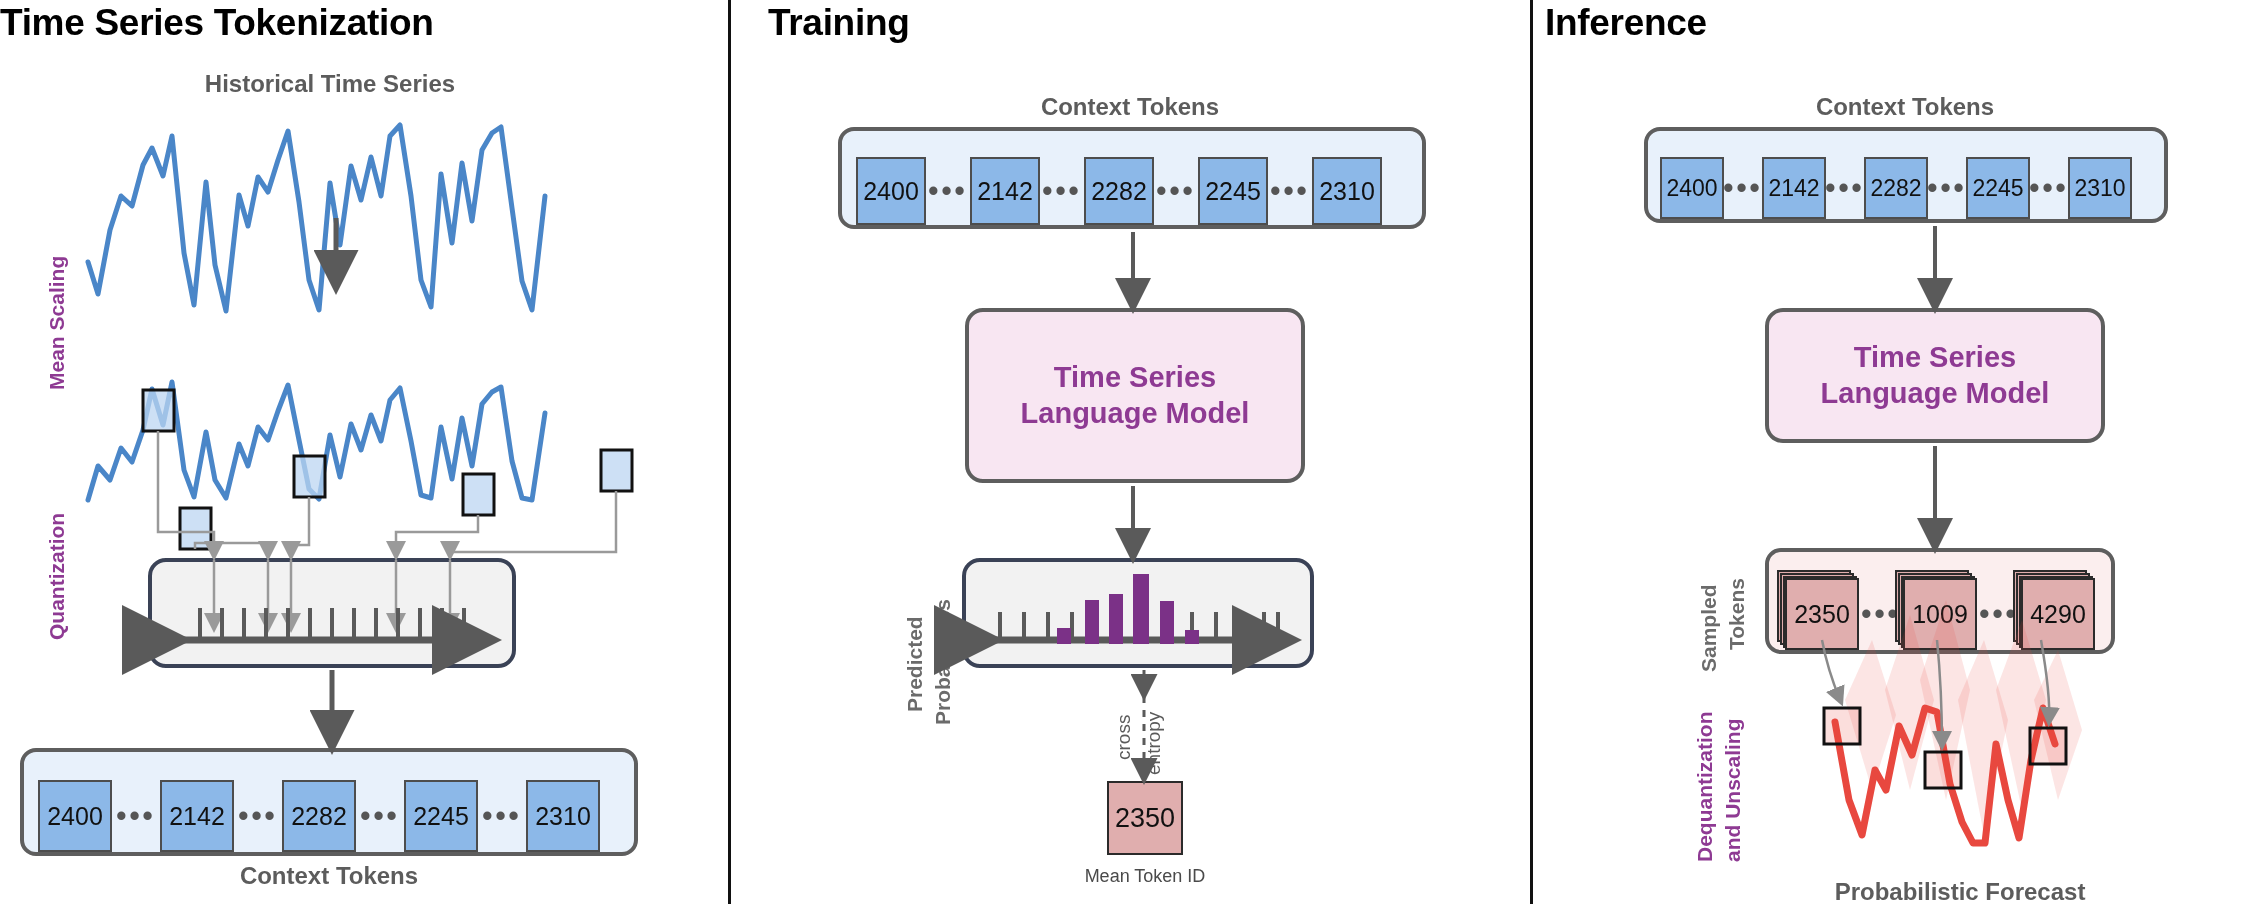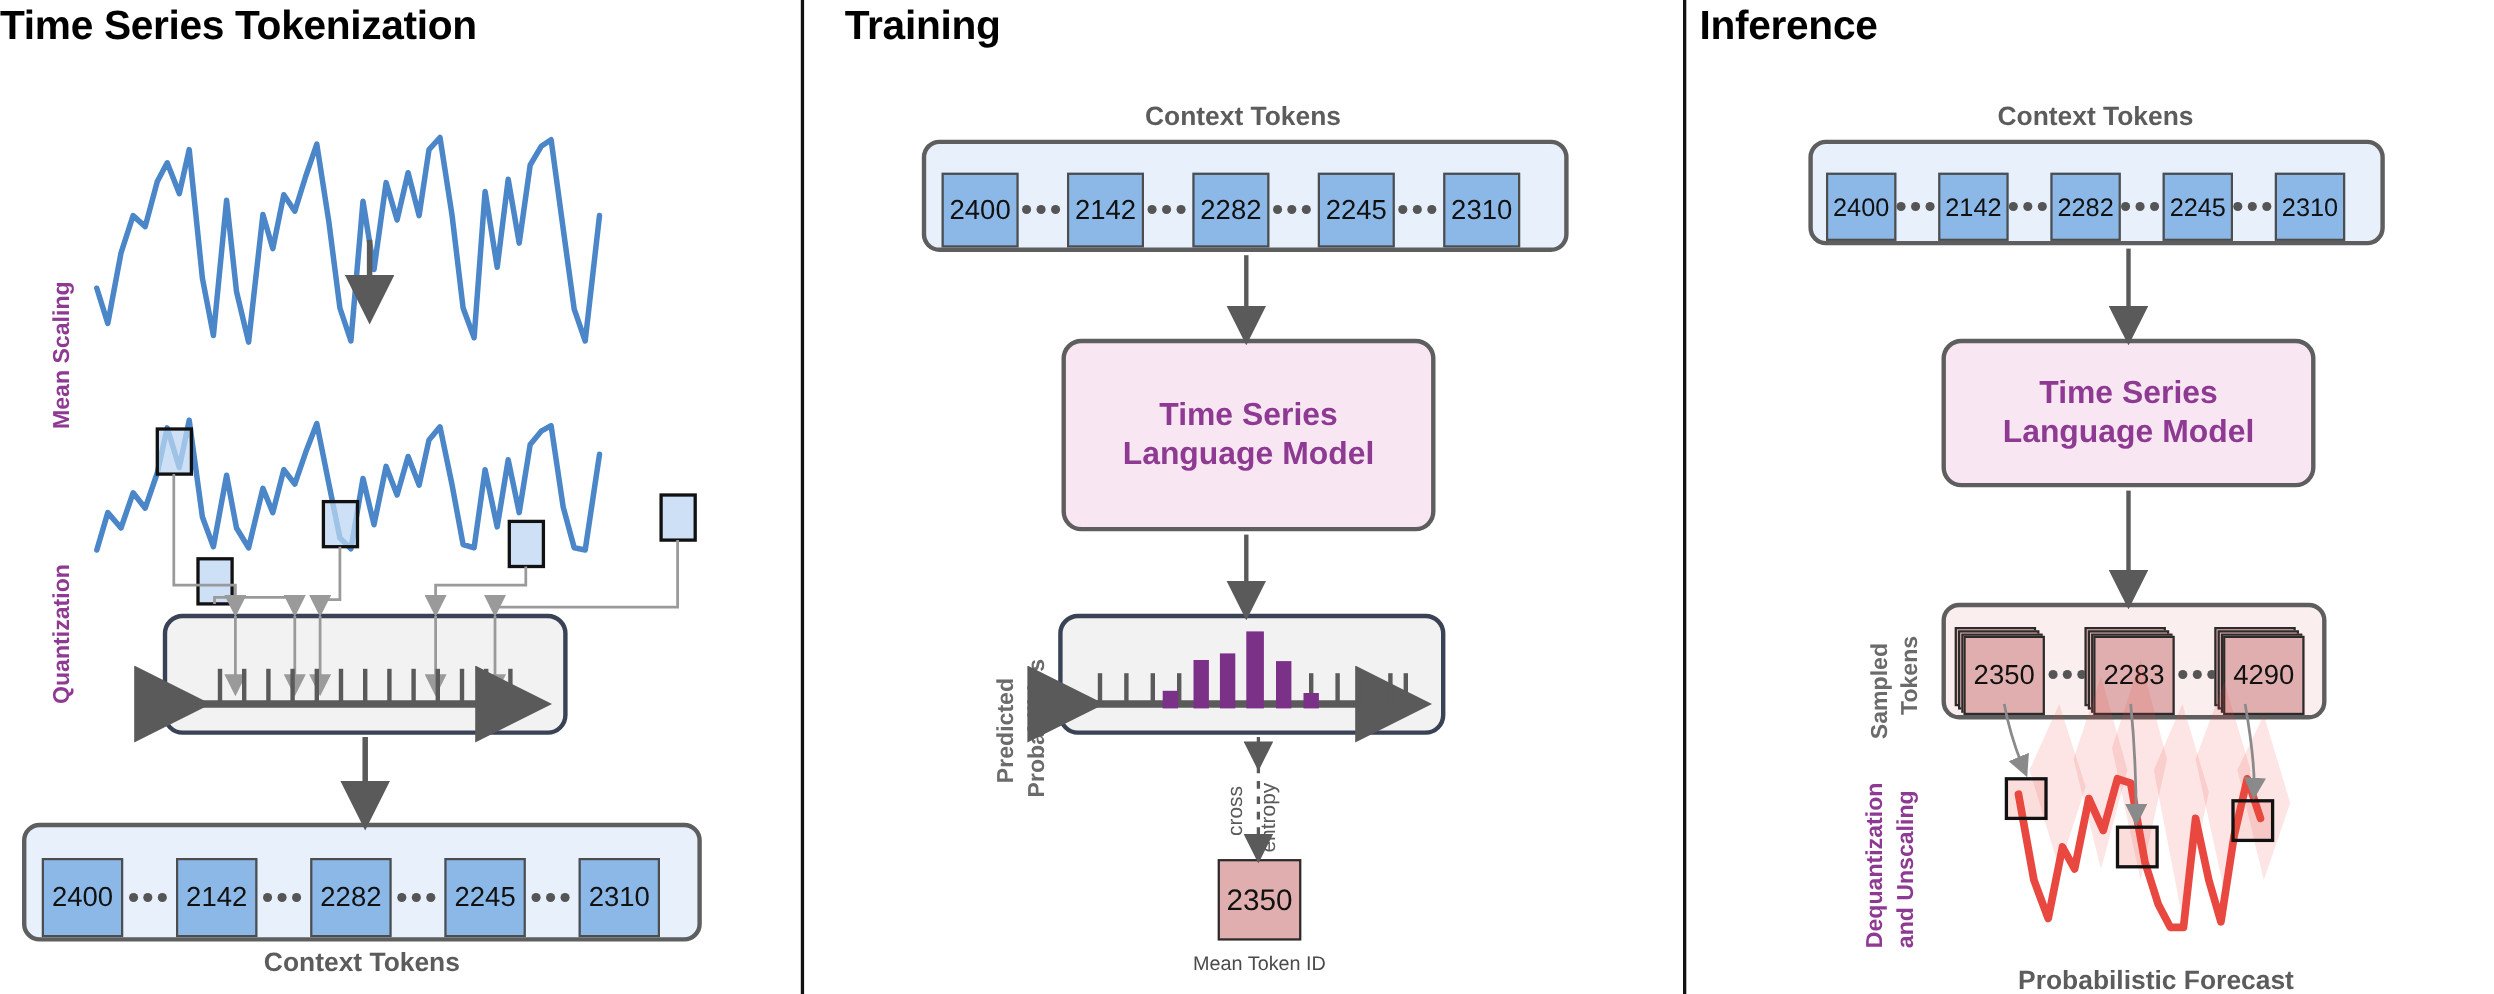--- a/index.html
+++ b/index.html
@@ -135,20 +135,21 @@
 
 <div id="stage">
 
   <div class="divider" style="left:728px;"></div>
   <div class="divider" style="left:1530px;"></div>
 
   <div class="panel-title" style="left:0px; top:2px; width:700px;">Time Series Tokenization</div>
   <div class="panel-title" style="left:768px; top:2px; width:780px;">Training</div>
   <div class="panel-title" style="left:1545px; top:2px; width:712px;">Inference</div>
 
+  <div class="section-label" style="left:40px; top:70px; width:580px;">Historical Time Series</div>
 
   <div class="vlabel" style="left:45px; top:390px;">Mean Scaling</div>
   <div class="vlabel" style="left:45px; top:640px;">Quantization</div>
 
   <div class="bin-box" style="left:148px; top:558px; width:368px; height:110px;"></div>
 
   <div class="token-strip" style="left:20px; top:748px; width:618px; height:108px; padding:0 14px;">
     <div class="tok" style="width:74px;height:72px;">2400</div>
     <div class="dots" style="width:48px;height:72px;">•••</div>
     <div class="tok" style="width:74px;height:72px;">2142</div>
@@ -219,21 +220,21 @@
       <div class="layer" style="left:-8px;top:-8px;width:74px;height:72px;"></div>
       <div class="layer" style="left:-5px;top:-5px;width:74px;height:72px;"></div>
       <div class="layer" style="left:-2px;top:-2px;width:74px;height:72px;"></div>
       <div class="face">2350</div>
     </div>
     <div class="dots" style="width:34px;height:72px;">•••</div>
     <div class="stack-tok" style="width:74px;height:72px;">
       <div class="layer" style="left:-8px;top:-8px;width:74px;height:72px;"></div>
       <div class="layer" style="left:-5px;top:-5px;width:74px;height:72px;"></div>
       <div class="layer" style="left:-2px;top:-2px;width:74px;height:72px;"></div>
-      <div class="face">2283</div>
+      <div class="face">1009</div>
     </div>
     <div class="dots" style="width:34px;height:72px;">•••</div>
     <div class="stack-tok" style="width:74px;height:72px;">
       <div class="layer" style="left:-8px;top:-8px;width:74px;height:72px;"></div>
       <div class="layer" style="left:-5px;top:-5px;width:74px;height:72px;"></div>
       <div class="layer" style="left:-2px;top:-2px;width:74px;height:72px;"></div>
       <div class="face">4290</div>
     </div>
   </div>
 

